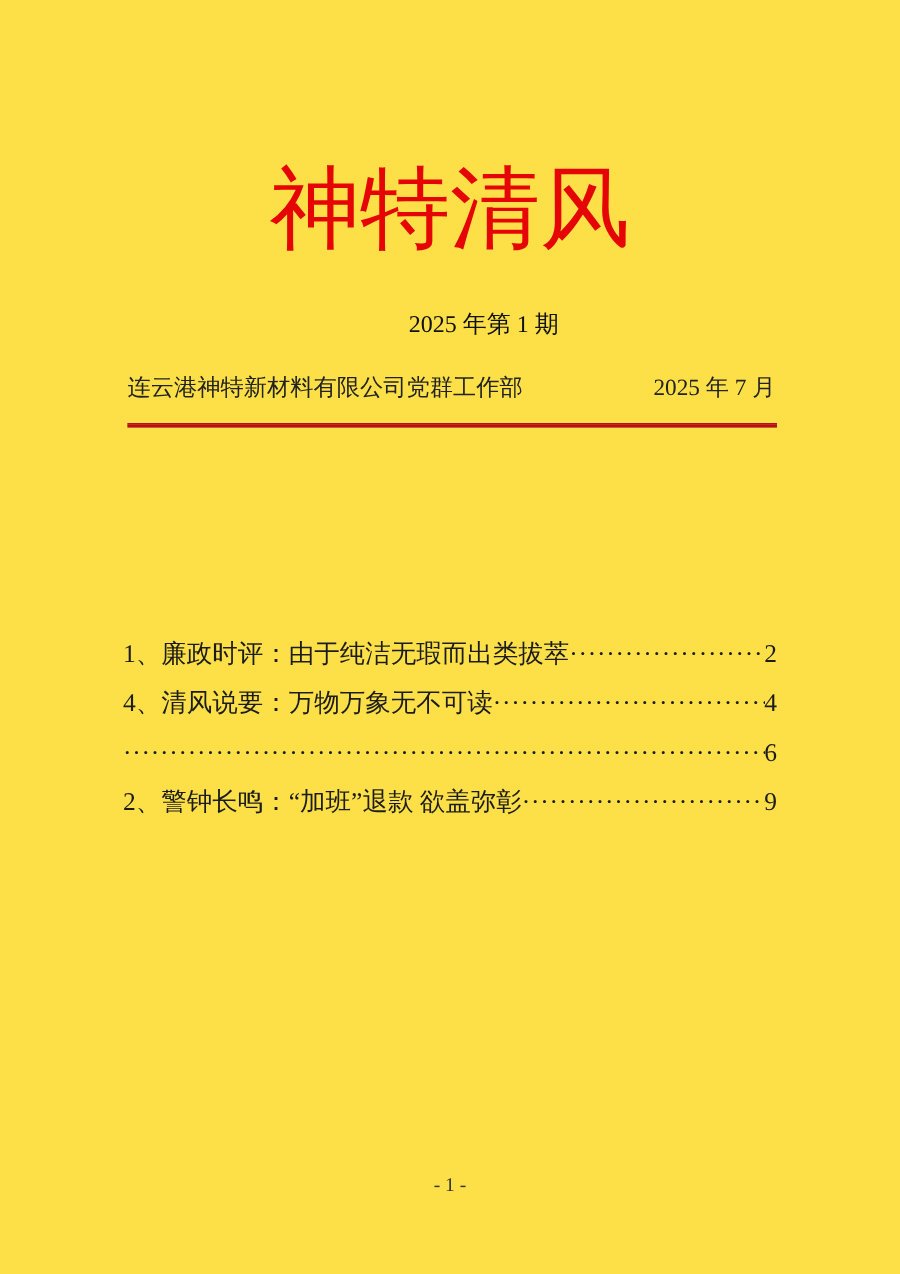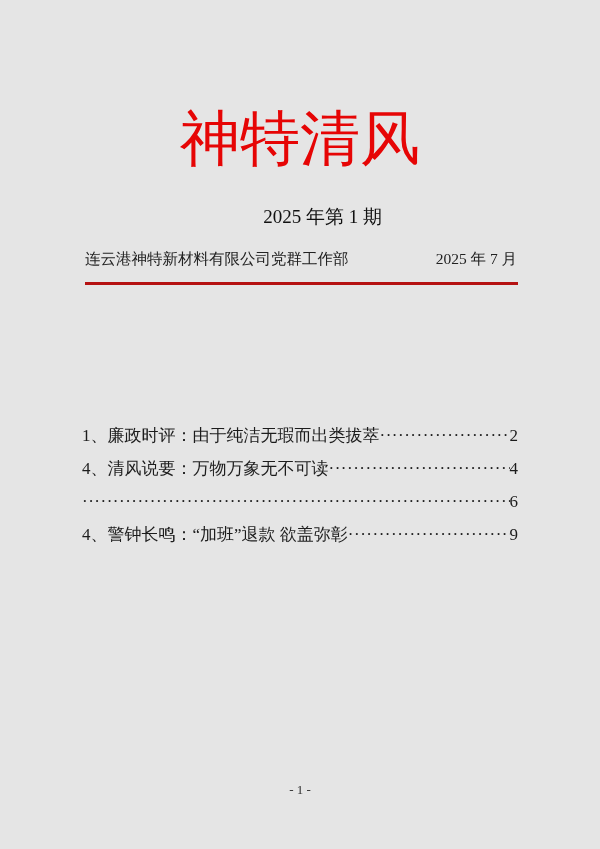--- a/index.html
+++ b/index.html
@@ -5,38 +5,38 @@
   * { margin: 0; padding: 0; box-sizing: border-box; }
   html, body { background: #ffffff; }
   body {
     width: 600px; height: 849px;
     font-family: "Liberation Serif", "DejaVu Serif", serif;
     color: #1a1a1a;
   }
   .page {
     position: relative;
     width: 600px; height: 849px;
-    background: #e5e5e5;
+    background: #fde047;
     overflow: hidden;
   }
   .masthead-title {
     position: absolute;
     top: 106px; left: 0; width: 100%;
     text-align: center;
     font-size: 60px;
     line-height: 1.1;
     font-weight: 400;
     color: #e60505;
     letter-spacing: 0px;
   }
   .issue-line {
     position: absolute;
     top: 204px; left: 0; width: 100%;
     text-align: center;
-    font-size: 19px;
+    font-size: 16px;
     line-height: 26px;
     color: #111111;
     padding-left: 45px;
   }
   .info-row {
     position: absolute;
     top: 249px; left: 85px; width: 432px;
     display: flex;
     justify-content: space-between;
     align-items: flex-start;
@@ -130,21 +130,21 @@
       <span class="toc-leader">······················································································</span>
       <span class="toc-page-num">4</span>
     </div>
 
     <div class="toc-entry">
       <span class="toc-leader">······················································································</span>
       <span class="toc-page-num">6</span>
     </div>
 
     <div class="toc-entry">
-      <span class="toc-entry-label">4、警钟长鸣：“加班”退款 欲盖弥彰</span>
+      <span class="toc-entry-label">2、警钟长鸣：“加班”退款 欲盖弥彰</span>
       <span class="toc-leader">······················································································</span>
       <span class="toc-page-num">9</span>
     </div>
 
   </div>
 
   <div class="page-footer">- 1 -</div>
 
 </div>
 

